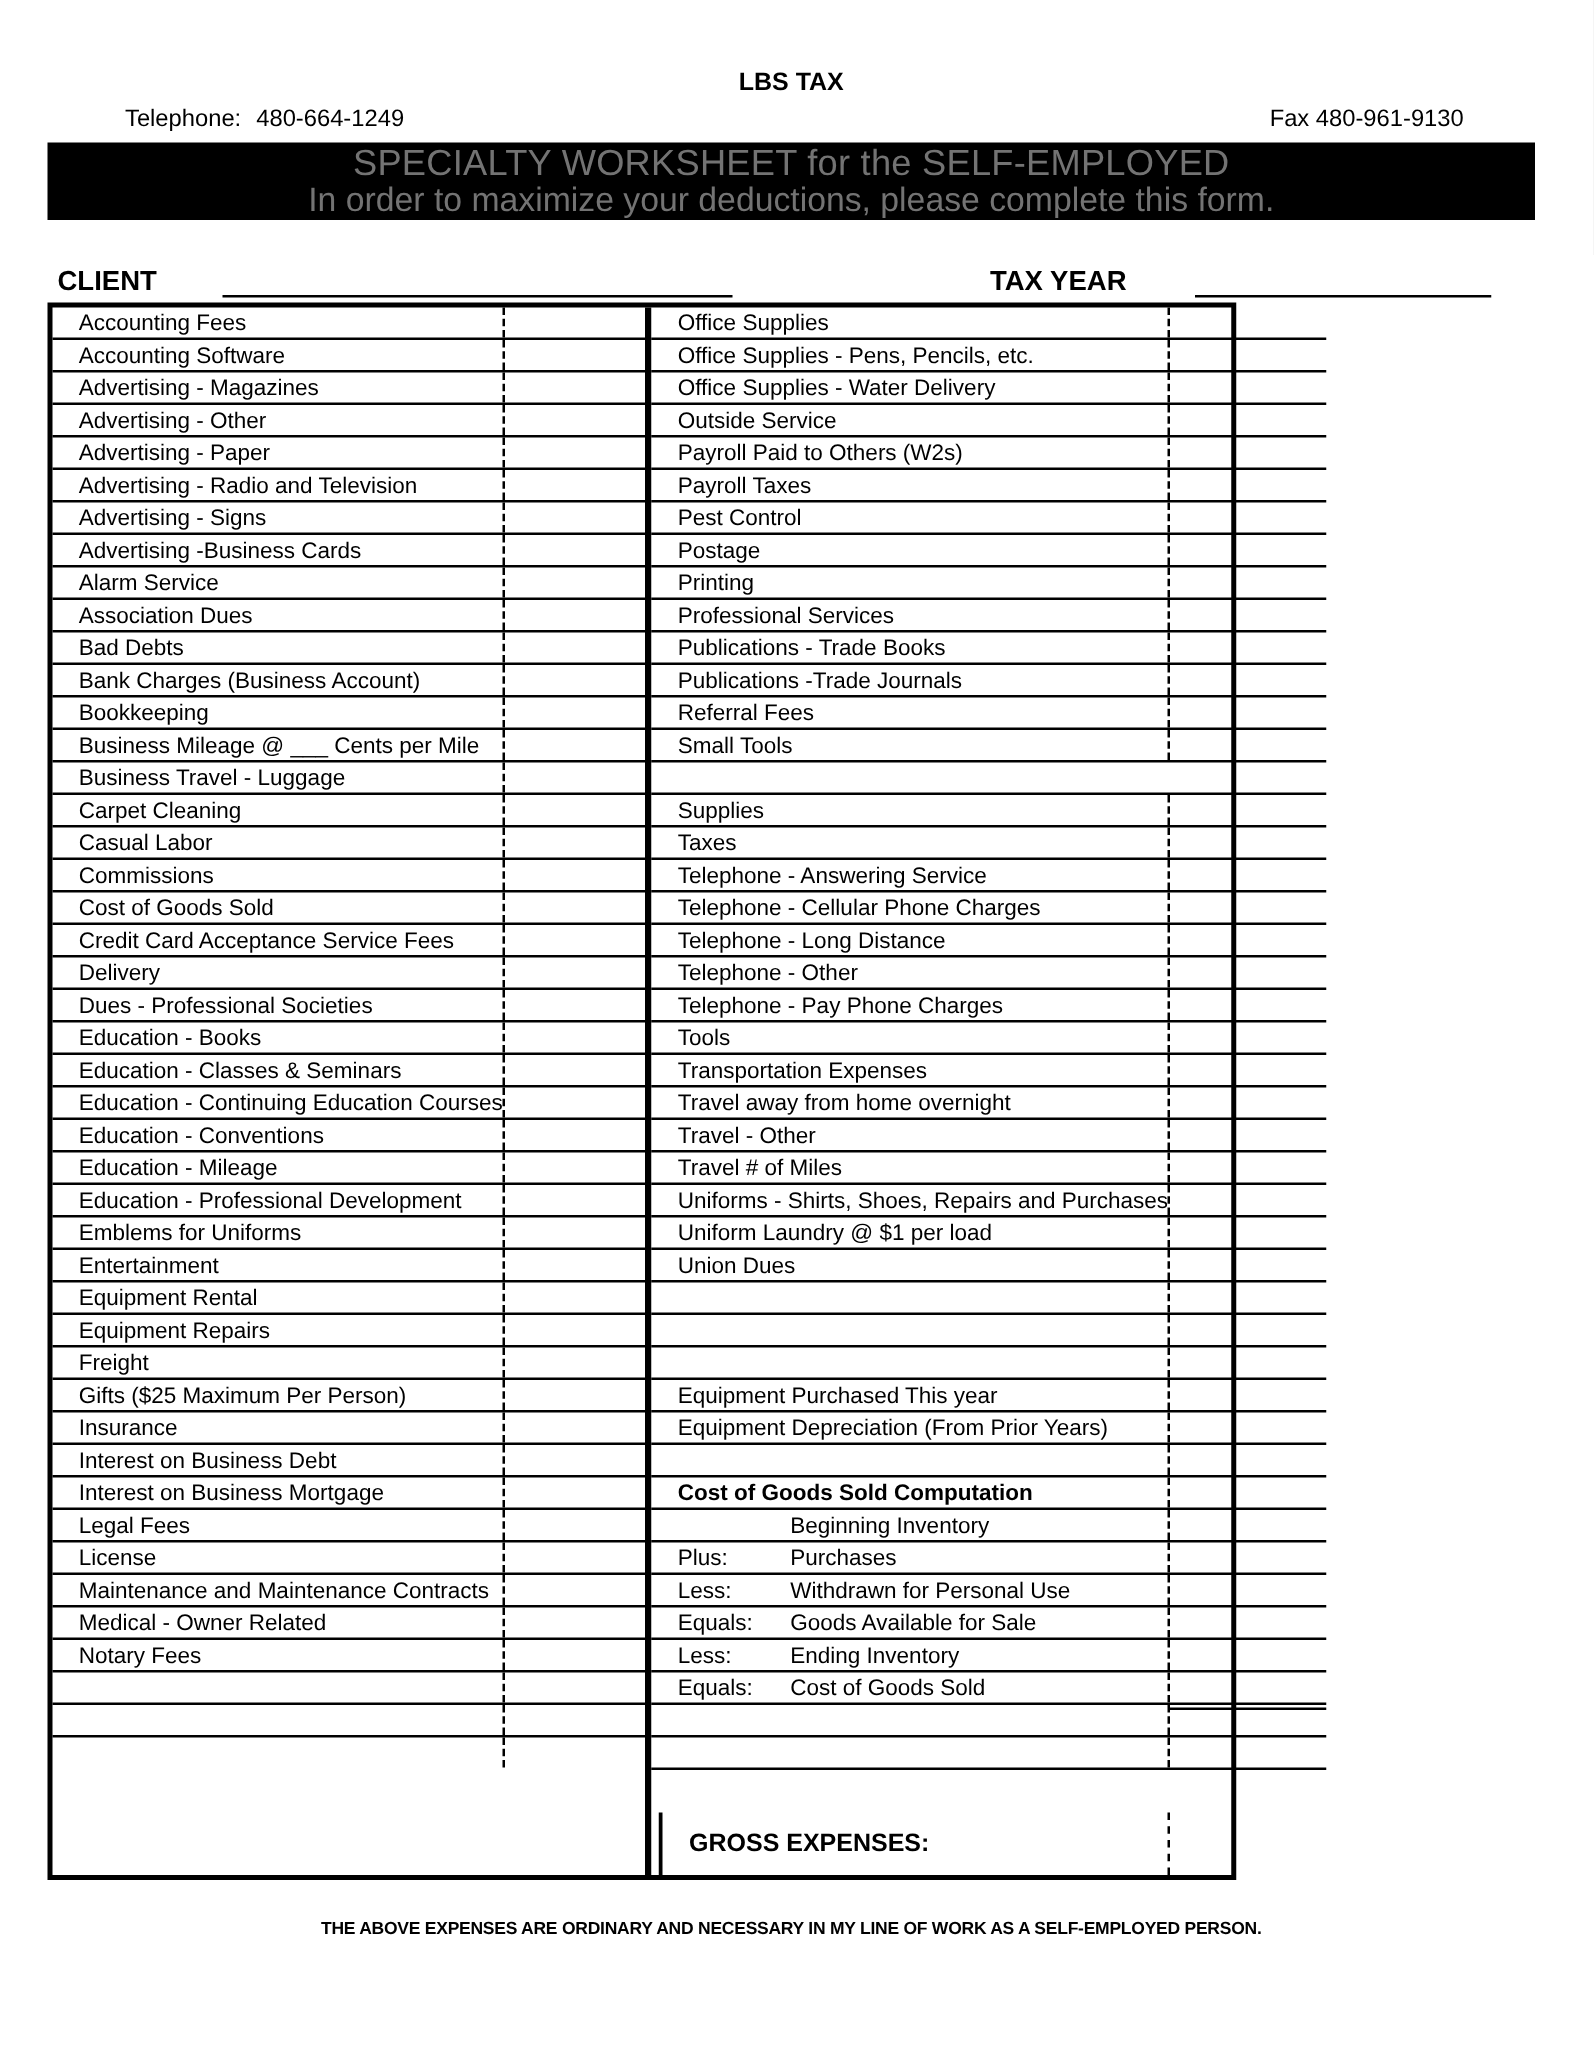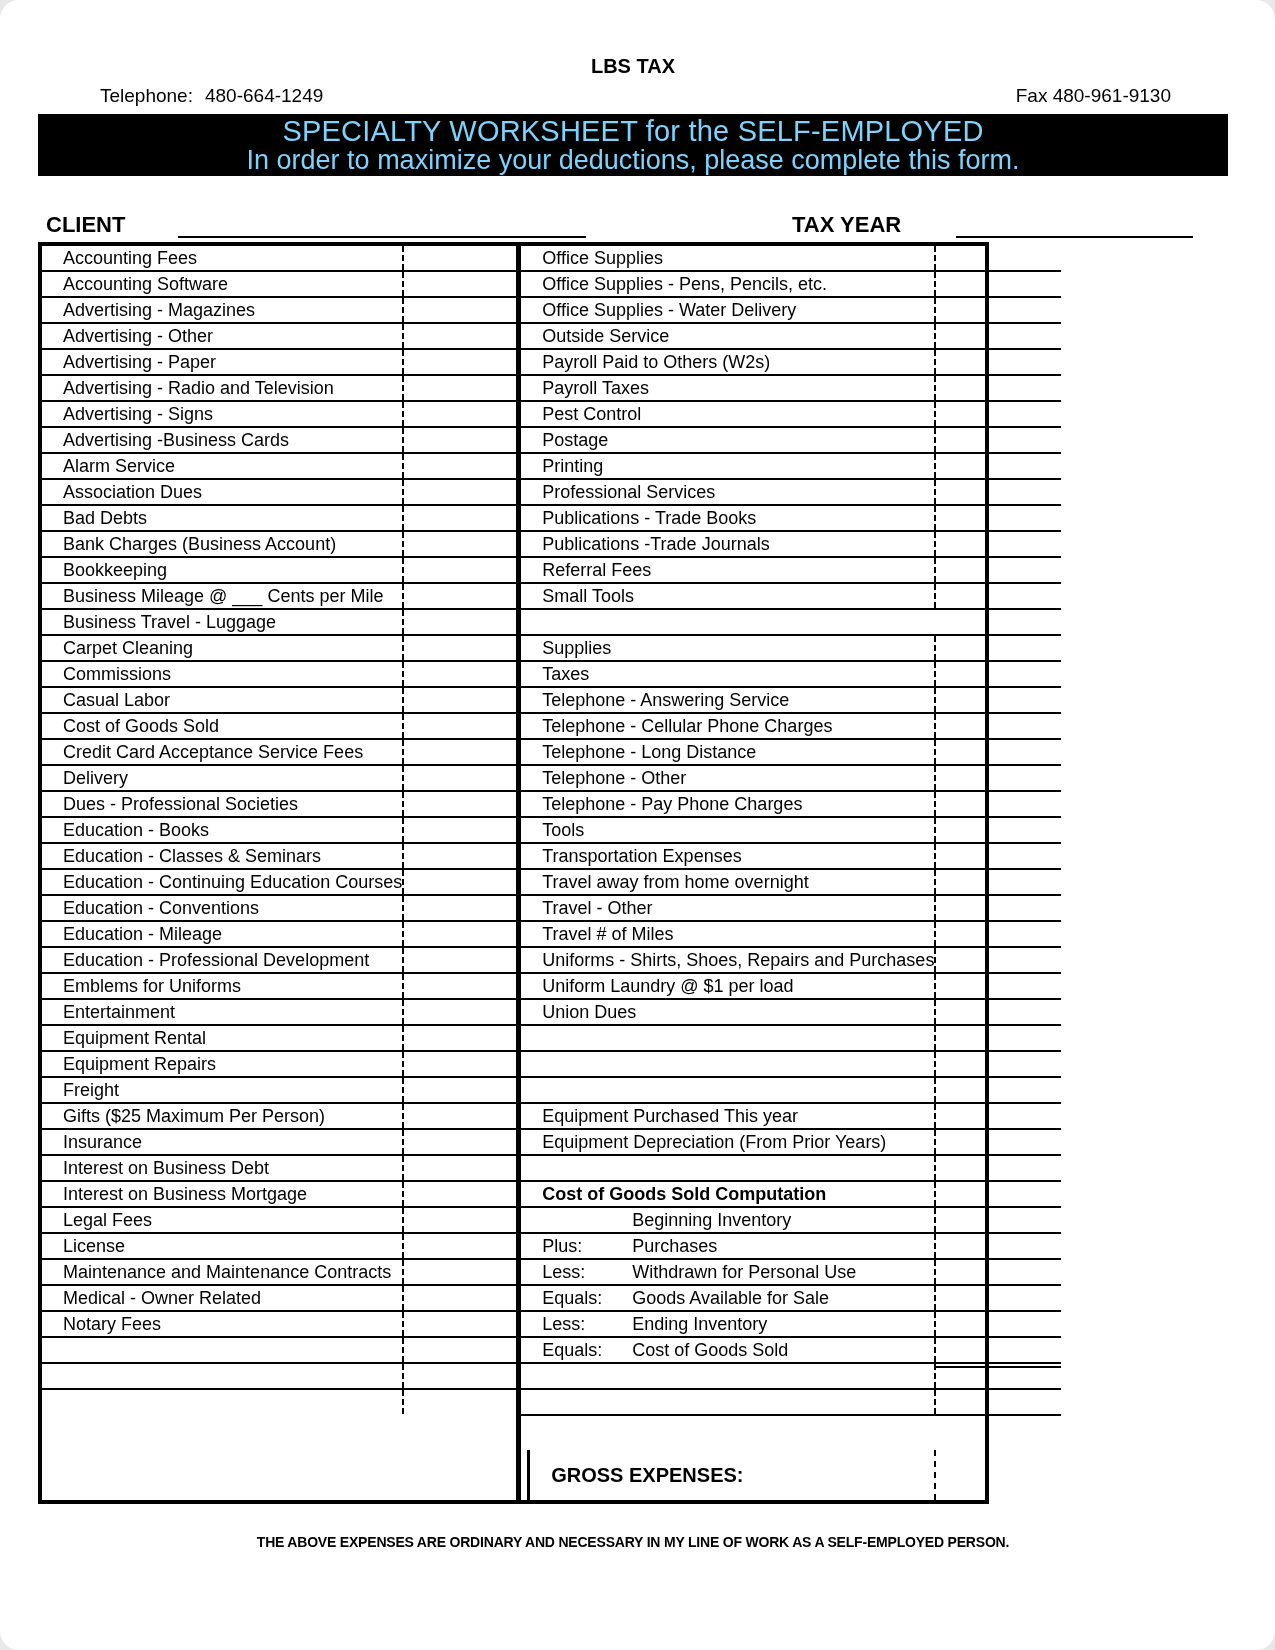--- a/index.html
+++ b/index.html
@@ -1,29 +1,29 @@
 <!DOCTYPE html>
 <html><head>
 <meta charset="utf-8">
 <style>
   html, body { margin: 0; padding: 0; background: #e8e8e8; }
   .page {
     width: 1275px; height: 1650px; background: #ffffff; color: #000;
     font-family: "Liberation Sans", sans-serif;
     position: relative; margin: 0 auto; overflow: hidden;
-    padding-left: 38px; padding-right: 47px; box-sizing: border-box; border-radius: 19px;
+    padding-left: 38px; padding-right: 47px; box-sizing: border-box;
   }
   .company { text-align: center; font-size: 20px; font-weight: bold; padding-top: 54px; line-height: 24px; }
   .contact-row {
     display: flex; justify-content: space-between; font-size: 19px; line-height: 24px;
     margin-top: 6px; padding-left: 62px; padding-right: 57px;
   }
   .telnum { margin-left: 12px; }
   .banner {
-    margin-top: 6px; background: #000; color: #7dd3fc; text-align: center;
+    margin-top: 6px; background: #000; color: #737373; text-align: center;
     padding: 2px 0 2px 0; width: 1190px;
   }
   .banner-line1 { font-size: 29px; line-height: 31px; letter-spacing: 0.2px; }
   .banner-line2 { font-size: 27px; line-height: 27px; }
   .client-bar { position: relative; height: 38px; margin-top: 26px; font-size: 22px; font-weight: bold; }
   .client-bar > span { position: absolute; bottom: 2px; }
   .client-label  { left: 8px; }
   .client-line   { left: 140px; width: 408px; height: 26px; border-bottom: 2px solid #000; }
   .taxyear-label { left: 754px; }
   .taxyear-line  { left: 918px; width: 237px; height: 26px; border-bottom: 2px solid #000; }
@@ -169,27 +169,27 @@
           <div class="amt"></div>
         </div>
         <div class="row">
           <div class="lab">
             <span>Carpet Cleaning</span>
           </div>
           <div class="amt"></div>
         </div>
         <div class="row">
           <div class="lab">
+            <span>Casual Labor</span>
+          </div>
+          <div class="amt"></div>
+        </div>
+        <div class="row">
+          <div class="lab">
             <span>Commissions</span>
-          </div>
-          <div class="amt"></div>
-        </div>
-        <div class="row">
-          <div class="lab">
-            <span>Casual Labor</span>
           </div>
           <div class="amt"></div>
         </div>
         <div class="row">
           <div class="lab">
             <span>Cost of Goods Sold</span>
           </div>
           <div class="amt"></div>
         </div>
         <div class="row">

